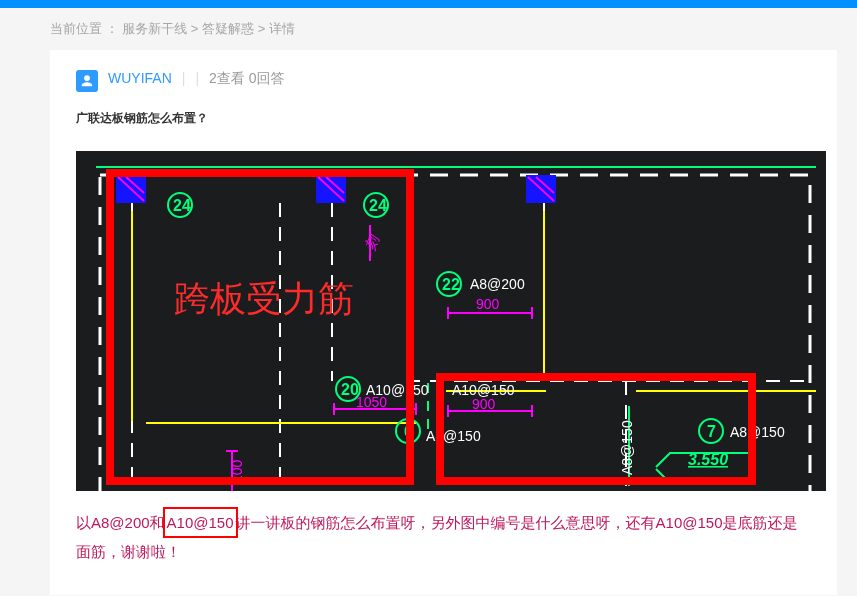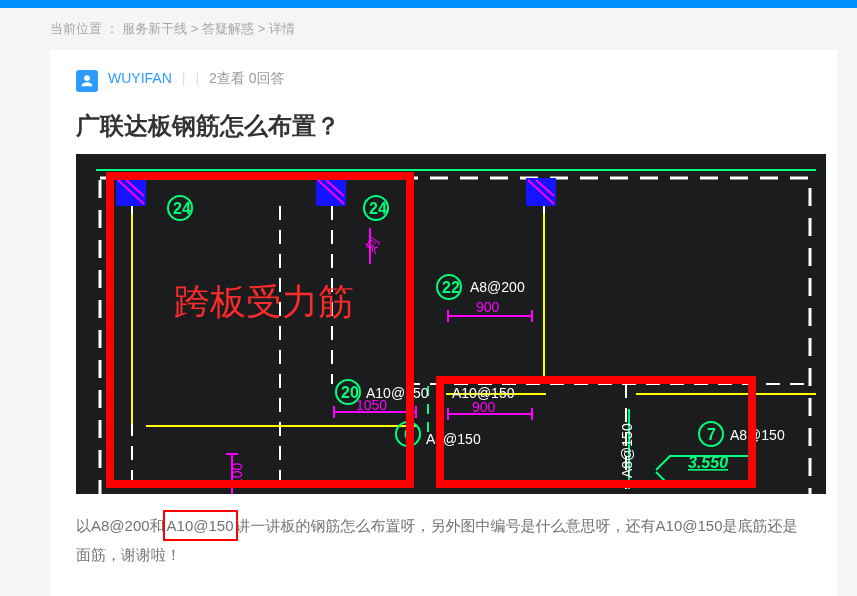--- a/index.html
+++ b/index.html
@@ -7,23 +7,23 @@
     .topbar{height:8px;background:#0091ff}
     .wrap{max-width:880px;margin:0;padding:0 10px}
     .crumb{font-size:13px;color:#a6a6a6;padding:12px 0;margin-left:40px}
     .crumb a{color:#a6a6a6;text-decoration:none}
     .content{background:#fff;padding:20px 26px 30px;margin-left:40px;margin-right:10px}
     .meta{display:flex;gap:10px;font-size:14px;color:#999;margin-bottom:18px}
     .avatar{width:22px;height:22px;background:#2e9bff;border-radius:3px;display:flex;align-items:center;justify-content:center}
     .avatar svg{width:14px;height:14px;fill:#fff}
     .user{color:#2e9bff;font-weight:500}
     .sep{color:#ddd}
-    .title{font-size:24px;font-weight:700;color:#333;margin-bottom:12px}
+    .title{font-size:12px;font-weight:700;color:#333;margin-bottom:24px}
     .diagram{position:relative;width:750px;height:340px;background:#1b1c1e;overflow:hidden}
-    .body-text{font-size:15px;color:#737373;line-height:1.8;margin-top:16px}
+    .body-text{font-size:15px;color:#be185d;line-height:1.8;margin-top:16px}
     .rb{border:2px solid red;position:absolute}
     
     .gt{fill:#00ff7a;font-size:16px;font-weight:700}
     .wt{fill:#fff;font-size:14px}
     .mt{fill:#ff00ff;font-size:14px}
     .big-red{fill:#ff2a2a;font-size:36px;font-weight:400}
   </style>
 </head>
 <body>
 

